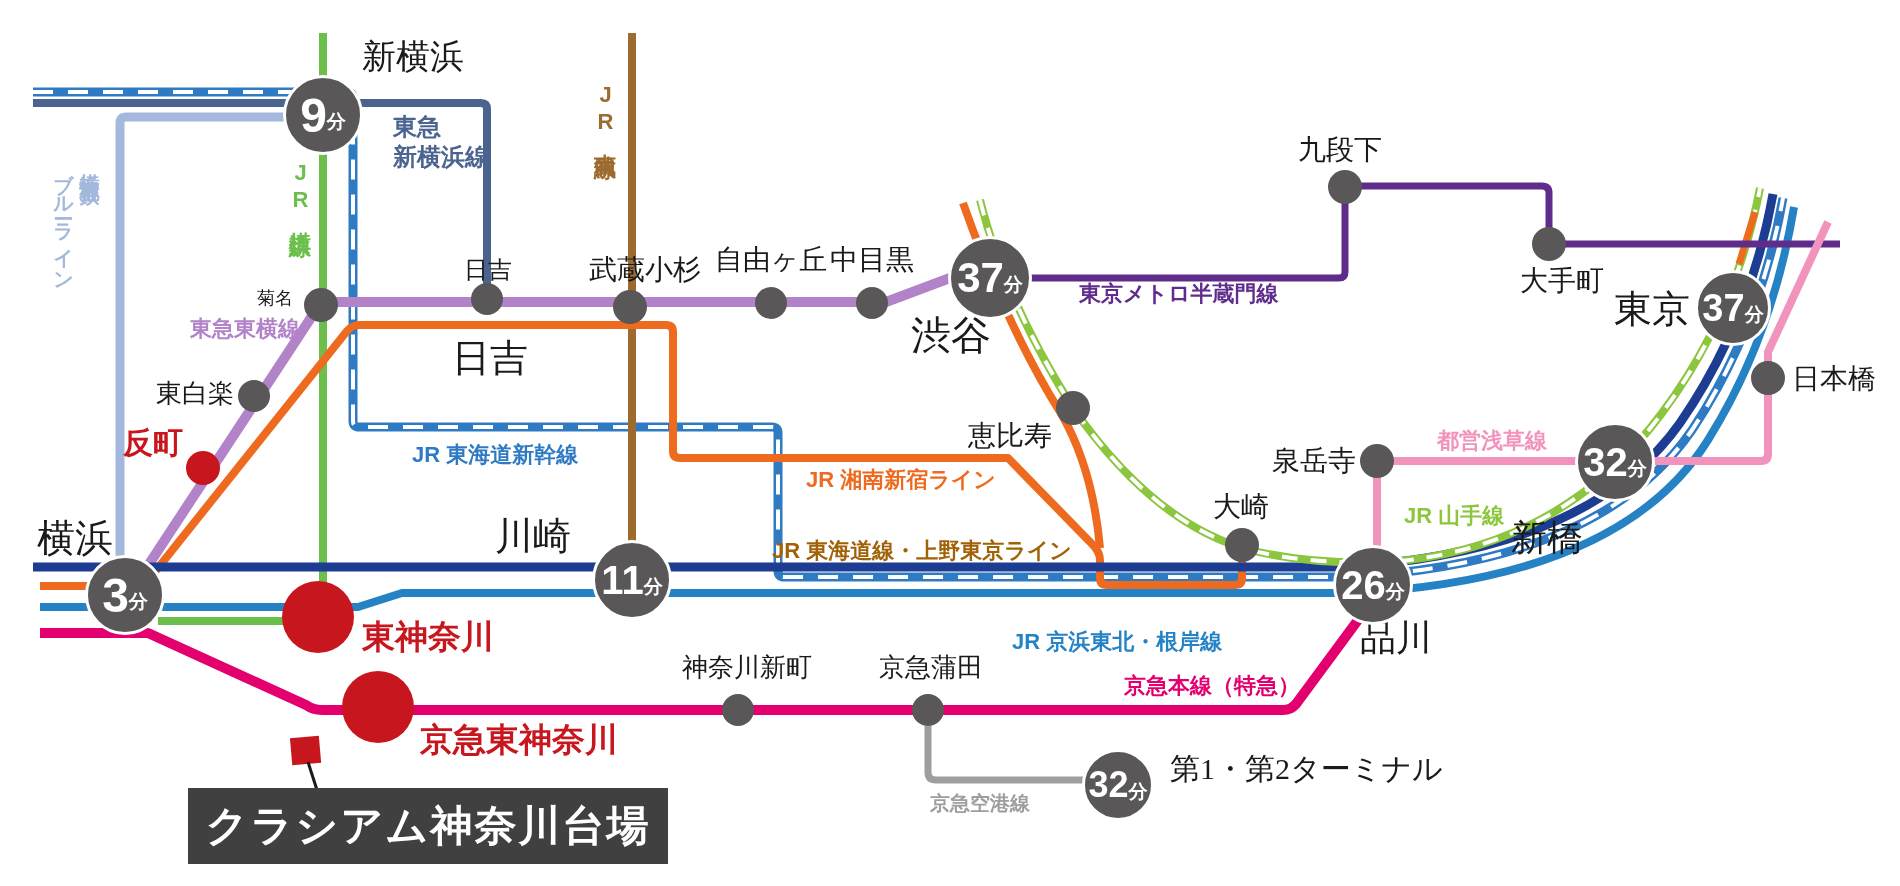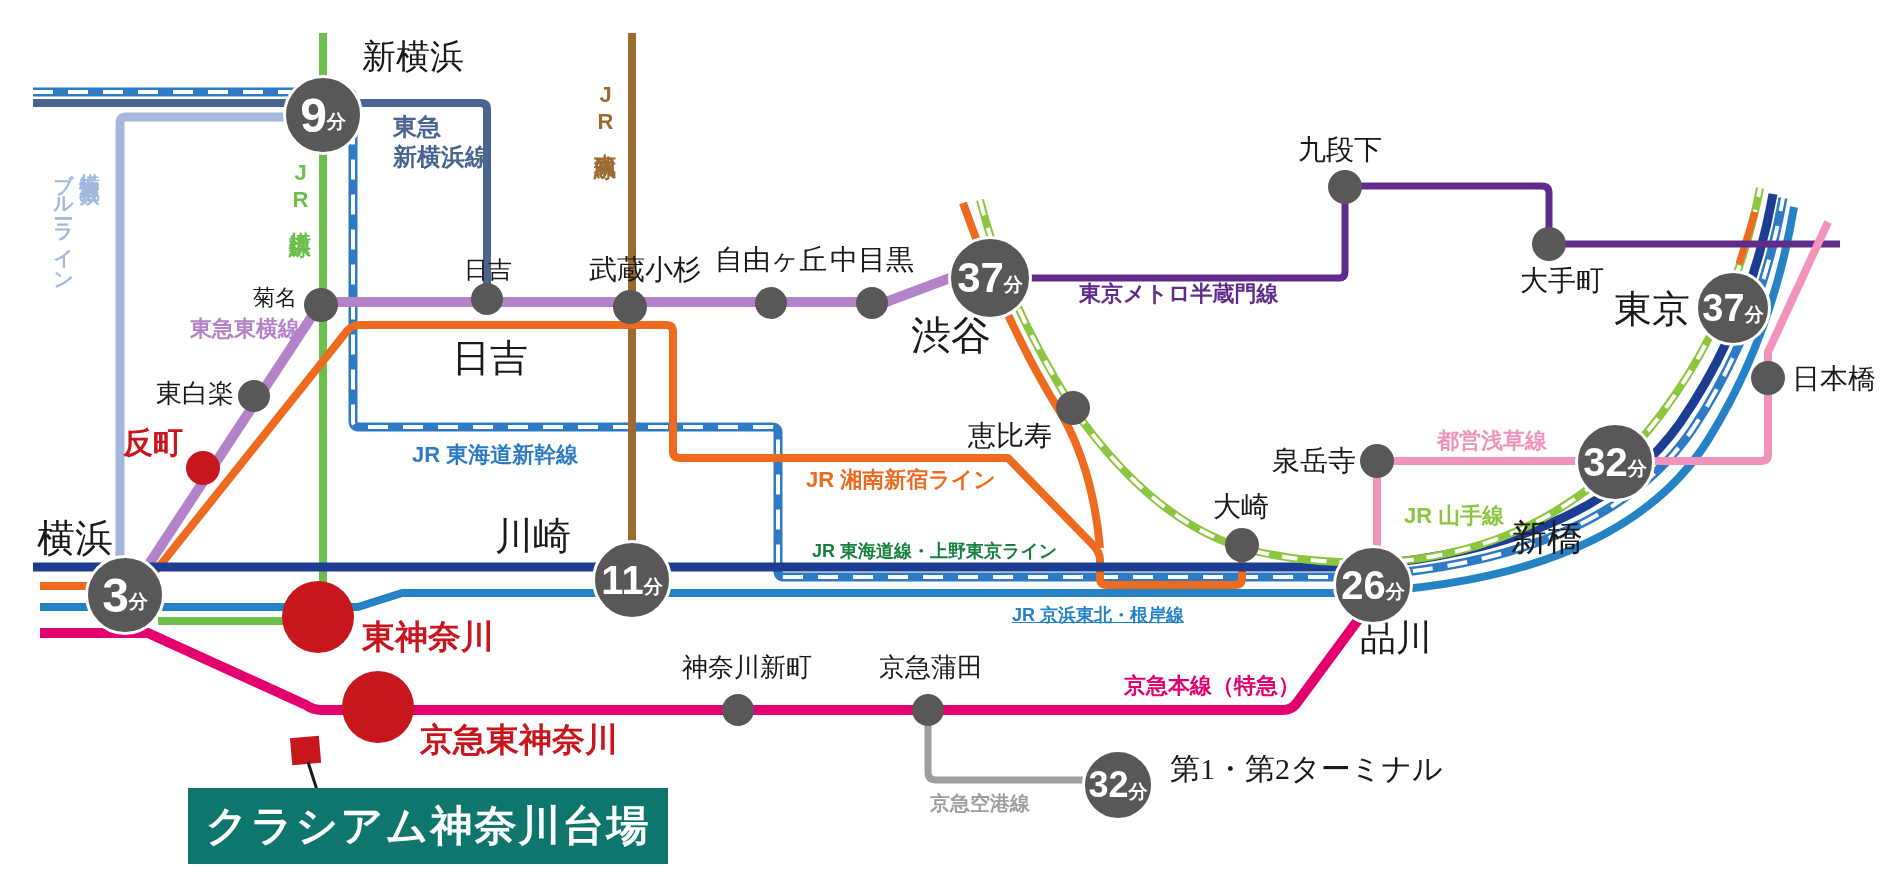--- a/index.html
+++ b/index.html
@@ -11,21 +11,21 @@
   .lbl.anchor-left{transform:translate(0,-50%);}
   .red-t{color:#c7161d;font-weight:bold;}
   .line-lbl{position:absolute;white-space:nowrap;font-weight:bold;
        font-family:"Liberation Sans","DejaVu Sans",sans-serif;line-height:1;transform:translate(0,-50%);}
   .vert{writing-mode:vertical-rl;text-orientation:upright;transform:none;letter-spacing:2px;}
   .block{transform:none;line-height:1.25;}
   .badge{position:absolute;border-radius:50%;background:#595757;border:3px solid #ffffff;
        box-sizing:border-box;display:flex;align-items:center;justify-content:center;
        color:#fff;font-weight:bold;z-index:5;}
   .badge .unit{font-size:19px;margin-top:14px;}
-  .banner{position:absolute;left:188px;top:788px;width:480px;height:76px;background:#0f766e;
+  .banner{position:absolute;left:188px;top:788px;width:480px;height:76px;background:#404040;
        display:flex;align-items:center;justify-content:center;z-index:6;}
   .banner span{color:#fff;font-weight:bold;font-size:42px;letter-spacing:2px;
        font-family:"Liberation Serif","DejaVu Serif",serif;}
   .haneda{position:absolute;left:1170px;top:750px;font-size:30px;line-height:1.27;
        font-family:"Liberation Serif","DejaVu Serif",serif;color:#1a1a1a;}
 </style>
 </head>
 <body>
 
 <div id="map">
@@ -136,21 +136,21 @@
   <div class="lbl" style="left:1241px;top:507px;font-size:28px;">大崎</div>
   <div class="lbl" style="left:1340px;top:150px;font-size:28px;">九段下</div>
   <div class="lbl" style="left:1553px;top:281px;font-size:28px;margin-left:9px;">大手町</div>
   <div class="lbl" style="left:1652px;top:309px;font-size:38px;">東京</div>
   <div class="lbl anchor-left" style="left:1792px;top:379px;font-size:28px;">日本橋</div>
   <div class="lbl" style="left:1314px;top:461px;font-size:28px;">泉岳寺</div>
   <div class="lbl" style="left:1547px;top:538px;font-size:36px;">新橋</div>
   <div class="lbl" style="left:1396px;top:638px;font-size:36px;">品川</div>
   <div class="lbl" style="left:533px;top:536px;font-size:38px;">川崎</div>
   <div class="lbl" style="left:75px;top:538px;font-size:38px;">横浜</div>
-  <div class="lbl" style="left:275px;top:298px;font-size:22px;">菊名</div>
+  <div class="lbl" style="left:275px;top:298px;font-size:18px;">菊名</div>
   <div class="lbl" style="left:195px;top:394px;font-size:26px;">東白楽</div>
   <div class="lbl red-t" style="left:153px;top:443px;font-size:30px;">反町</div>
   <div class="lbl anchor-left red-t" style="left:362px;top:637px;font-size:33px;">東神奈川</div>
   <div class="lbl anchor-left red-t" style="left:420px;top:740px;font-size:33px;">京急東神奈川</div>
   <div class="lbl" style="left:747px;top:668px;font-size:26px;">神奈川新町</div>
   <div class="lbl" style="left:931px;top:668px;font-size:26px;">京急蒲田</div>
 
   <div class="haneda">
     <div>第1・第2ターミナル</div>
   </div>
@@ -159,22 +159,22 @@
     <div>東急</div>
     <div>新横浜線</div>
   </div>
   <div class="line-lbl vert" style="left:289px;top:160px;font-size:22px;color:#6cbf4c;">JR横浜線</div>
   <div class="line-lbl vert" style="left:80px;top:158px;font-size:20px;color:#a3b8dc;">横浜市営地下鉄</div>
   <div class="line-lbl vert" style="left:54px;top:158px;font-size:20px;color:#a3b8dc;">ブルーライン</div>
   <div class="line-lbl vert" style="left:594px;top:82px;font-size:22px;color:#9c6b30;">JR南武線</div>
   <div class="line-lbl" style="left:190px;top:329px;font-size:22px;color:#b283c8;">東急東横線</div>
   <div class="line-lbl" style="left:412px;top:455px;font-size:22px;color:#2e7bc4;">JR 東海道新幹線</div>
   <div class="line-lbl" style="left:806px;top:480px;font-size:22px;color:#ee6a1e;">JR 湘南新宿ライン</div>
-  <div class="line-lbl" style="left:812px;top:551px;font-size:18px;color:#15803d;">JR 東海道線・上野東京ライン</div>
-  <div class="line-lbl" style="left:1012px;top:615px;font-size:18px;color:#2583c5;text-decoration:underline;">JR 京浜東北・根岸線</div>
+  <div class="line-lbl" style="left:772px;top:551px;font-size:22px;color:#a16207;">JR 東海道線・上野東京ライン</div>
+  <div class="line-lbl" style="left:1012px;top:642px;font-size:22px;color:#2583c5;">JR 京浜東北・根岸線</div>
   <div class="line-lbl" style="left:1079px;top:294px;font-size:22px;color:#5f2c8c;">東京メトロ半蔵門線</div>
   <div class="line-lbl" style="left:1437px;top:441px;font-size:22px;color:#f193bc;">都営浅草線</div>
   <div class="line-lbl" style="left:1404px;top:516px;font-size:22px;color:#8cc63e;">JR 山手線</div>
   <div class="line-lbl" style="left:1124px;top:686px;font-size:22px;color:#e3006e;">京急本線（特急）</div>
   <div class="line-lbl" style="left:930px;top:803px;font-size:20px;color:#9e9ea0;">京急空港線</div>
 
   <div class="banner">
     <span>クラシアム神奈川台場</span>
   </div>
 

